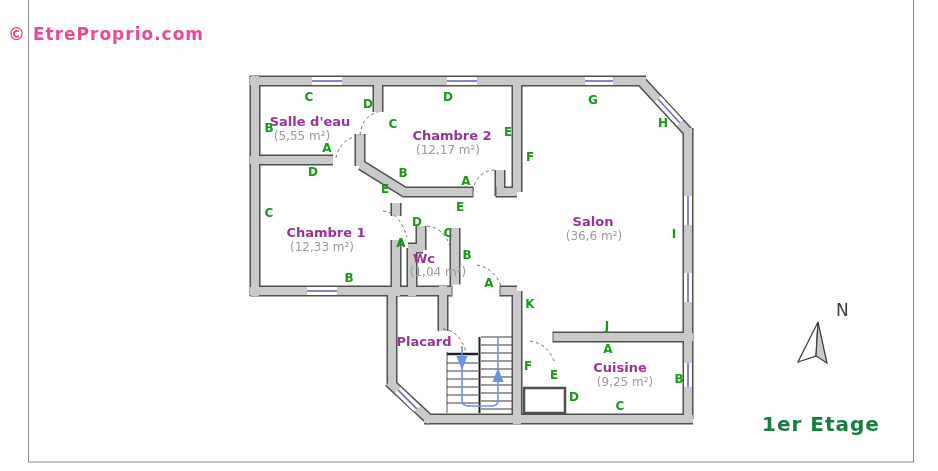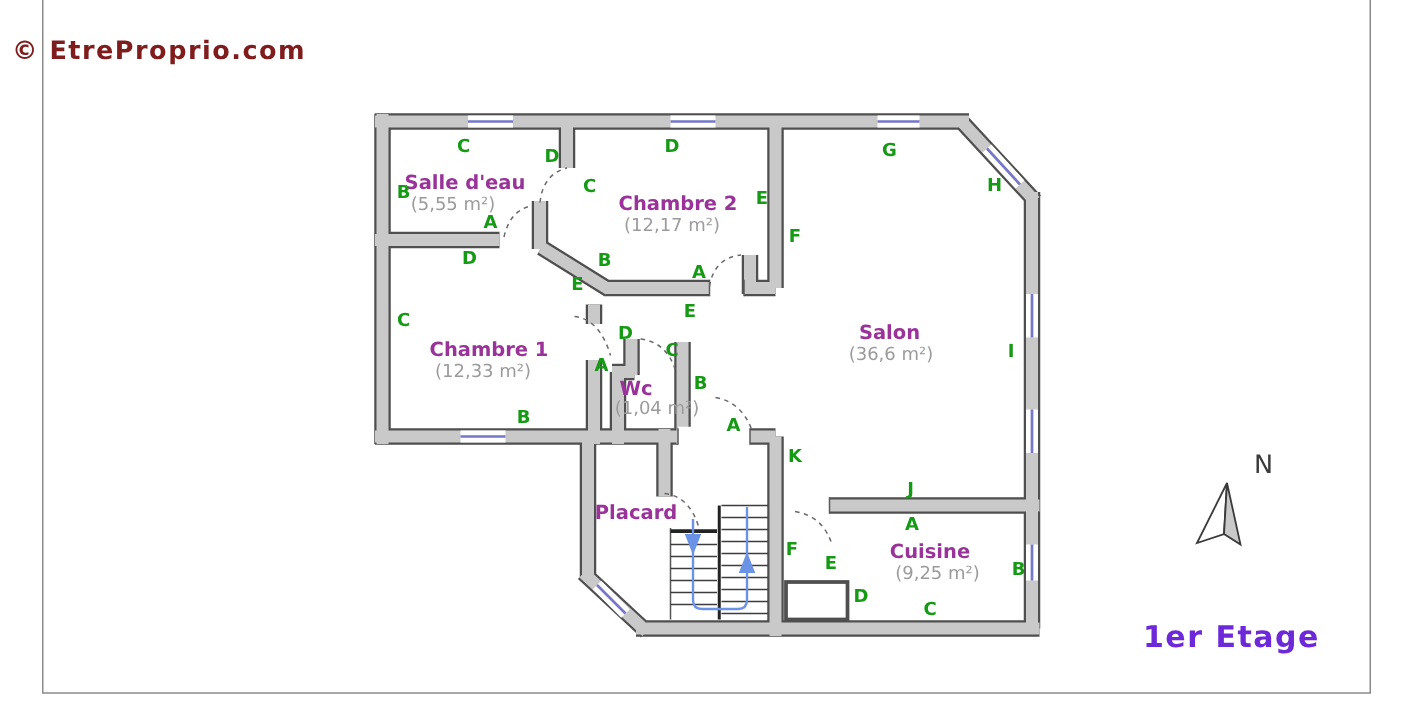--- a/index.html
+++ b/index.html
@@ -1,21 +1,21 @@
 <!DOCTYPE html>
 <html><head>
 <meta charset="utf-8">
 <style>
   html,body{margin:0;padding:0;background:#fff;}
   #stage{position:relative;width:938px;height:471px;background:#fff;overflow:hidden;
          font-family:"DejaVu Sans","Liberation Sans",sans-serif;}
   #plan-svg{position:absolute;left:0;top:0;}
   .overlay{position:absolute;white-space:nowrap;}
-  #watermark{left:8px;top:24px;font-size:17px;font-weight:bold;color:#7f1d1d;letter-spacing:1px;}
-  #floor-label{left:762px;top:412px;font-size:20px;font-weight:bold;color:#6d28d9;letter-spacing:1px;}
+  #watermark{left:8px;top:24px;font-size:17px;font-weight:bold;color:#ec4899;letter-spacing:1px;}
+  #floor-label{left:762px;top:412px;font-size:20px;font-weight:bold;color:#15803d;letter-spacing:1px;}
   #compass-n{left:836px;top:300px;font-size:17px;color:#3a3a3a;}
   
   .wall-dark{stroke:#4f4f4f;stroke-width:11;fill:none;stroke-linecap:butt;}
   .wall-grey{stroke:#c9c9c9;stroke-width:8;fill:none;stroke-linecap:butt;}
   .win-white{stroke:#ffffff;stroke-width:8;fill:none;}
   .win-blue{stroke:#7577c8;stroke-width:1.8;fill:none;}
   .open-cut{stroke:#ffffff;stroke-width:13;fill:none;}
   .jamb{stroke:#5a5a5a;stroke-width:1;fill:none;}
   .door-arc{stroke:#6a6a6a;stroke-width:1;fill:none;stroke-dasharray:3,3;}
   .tread{stroke:#3c3c3c;stroke-width:1;fill:none;}

